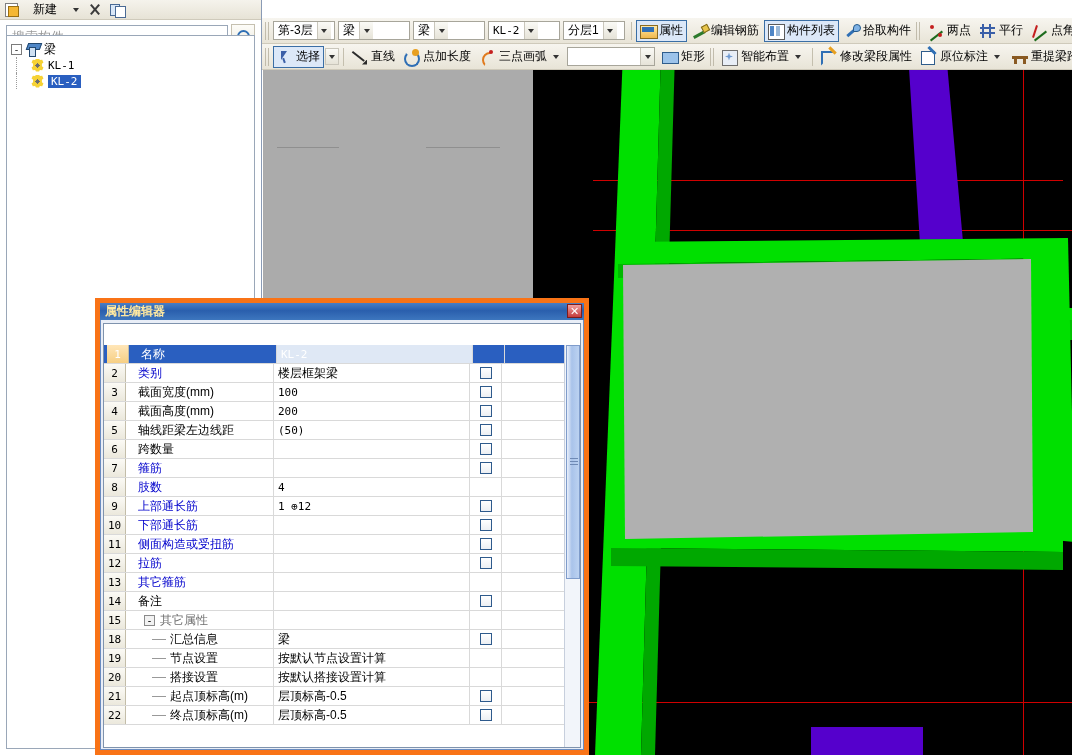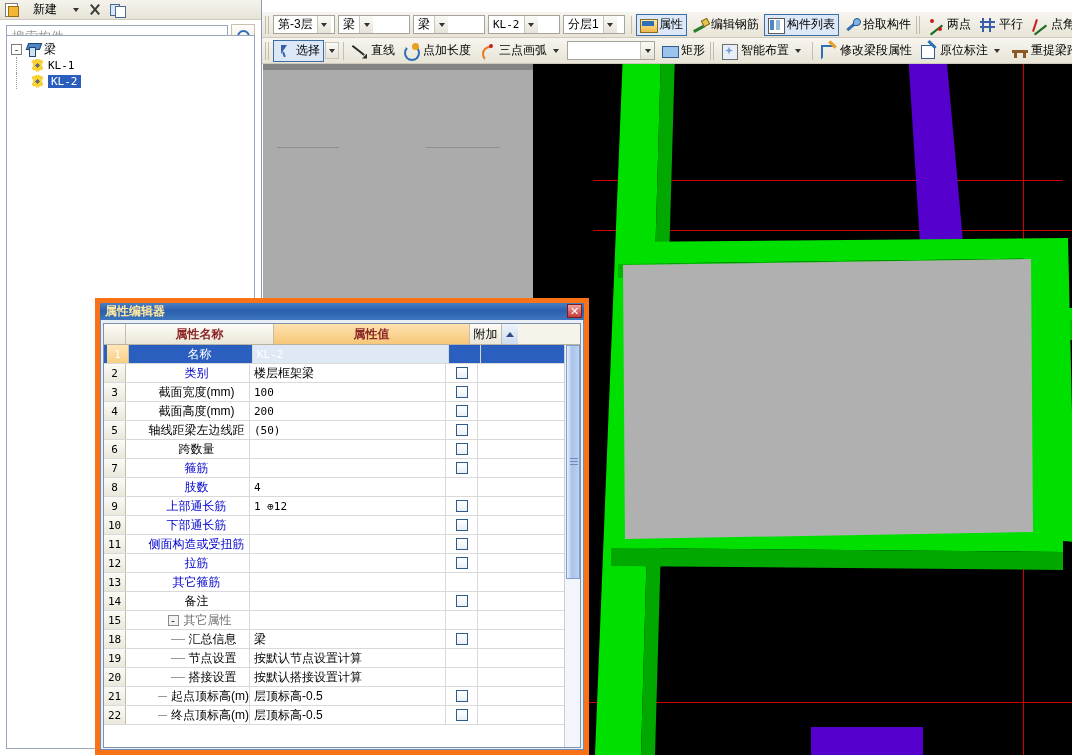--- a/index.html
+++ b/index.html
@@ -63,21 +63,21 @@
   .gear-ic::before{content:""; position:absolute;left:0;top:0;width:13px;height:13px;
       background:radial-gradient(circle at 50% 50%, #6d6d6d 0 22%, #f6d235 23% 100%);
       clip-path: polygon(38% 0,62% 0,68% 12%,86% 9%,96% 30%,84% 40%,84% 60%,96% 70%,86% 91%,68% 88%,62% 100%,38% 100%,32% 88%,14% 91%,4% 70%,16% 60%,16% 40%,4% 30%,14% 9%,32% 12%);
       border:0;}
   .tree-label{ font-family:"DejaVu Sans Mono","Liberation Mono",monospace; font-size:11px; }
   .tree-label.zh{ font-family:"Liberation Sans","DejaVu Sans",sans-serif; font-size:12px; }
   .sel { background:#2a5fc0; color:#fff; padding:0 3px; }
   .dotline { border-left:1px dotted #9b9b9b; margin-left:9px; padding-left:5px; }
 
   
-  #top-area { position:absolute; left:262px; top:12px; width:810px; height:52px; z-index:4;}
+  #top-area { position:absolute; left:262px; top:18px; width:810px; height:52px; z-index:4;}
   .tbar { height:26px; background:linear-gradient(#f7f5ef,#e8e4d7); border-bottom:1px solid #cfcabb;
           display:flex; align-items:center; gap:1px; padding-left:3px; overflow:hidden; white-space:nowrap;}
   .grip { width:5px;height:18px; flex:none; margin-right:2px;
      background:repeating-linear-gradient(to right,#b9b3a2 0 1px,transparent 1px 3px); opacity:.85;}
   .combo { display:flex; align-items:center; height:19px; border:1px solid #a7a59a; background:#fff;
            font-size:12px; margin-right:2px; flex:none;}
   .combo .cv { padding:0 4px; overflow:hidden; white-space:nowrap; }
   .combo .cbtn { width:14px; height:17px; border-left:1px solid #c9c6bb;
      background:linear-gradient(#fafaf6,#e6e3d8); display:flex; align-items:center; justify-content:center;}
   .tb-btn { display:flex; align-items:center; gap:3px; height:22px; padding:0 4px; font-size:12px; cursor:default; flex:none;}
@@ -158,21 +158,21 @@
   #h-num{ width:22px; }
   #h-name{ width:148px; color:#8c2727; }
   #h-val{ width:196px; color:#8c2727; background:linear-gradient(#fde2b0,#f6c778);}
   #h-attach{ width:32px; font-weight:normal; color:#000;}
   #h-scroll{ width:16px; background:linear-gradient(#eef3fb,#cfdcf0); border-right:none;
      display:flex;align-items:center;justify-content:center;}
   .rows{ position:absolute; left:0; top:21px; right:0; bottom:0; }
   .row{ display:flex; height:19px; font-size:12px; border-bottom:1px solid #d9d9d9; }
   .c-num{ width:22px; background:linear-gradient(#fbfaf5,#ebe8dc); border-right:1px solid #c3bda9;
      display:flex;align-items:center;justify-content:center; font-family:"DejaVu Sans Mono",monospace; font-size:11px;}
-  .c-name{ width:124px; border-right:1px solid #d9d9d9; display:flex; align-items:center; padding-left:18px; white-space:nowrap;justify-content:center;}
+  .c-name{ width:148px; border-right:1px solid #d9d9d9; display:flex; align-items:center; padding-left:12px; white-space:nowrap;}
   .c-val{ width:196px; border-right:1px solid #d9d9d9; display:flex; align-items:center; padding-left:4px; white-space:nowrap;}
   .c-att{ width:32px; border-right:1px solid #d9d9d9; display:flex;align-items:center;justify-content:center;}
   .c-pad{ flex:1; }
   .chk{ width:12px;height:12px;border:1px solid #2e5a8c; background:linear-gradient(#ffffff,#eceff3); }
   .blue{ color:#0000cc; }
   .gray{ color:#707070; }
   .row.sel .c-num{ background:linear-gradient(#ffe6b8,#f6cf84); }
   .row.sel .c-name{ background:#2a5fc0; color:#ffffff; }
   .row.sel .c-val{ background:#dfe8f5; }
   .mono { font-family:"DejaVu Sans Mono","Liberation Mono",monospace; font-size:11px; }
@@ -404,29 +404,20 @@
   </div>
 </div>
 
 <div id="prop-dialog">
   <div id="prop-title">
     <span>属性编辑器</span>
     <div id="prop-close">✕</div>
   </div>
 
   <div id="grid-wrap">
-    <div id="grid-head">
-      <div class="hcell" id="h-num"></div>
-      <div class="hcell" id="h-name">属性名称</div>
-      <div class="hcell" id="h-val">属性值</div>
-      <div class="hcell" id="h-attach">附加</div>
-      <div class="hcell" id="h-scroll">
-        <i class="scroll-arrow"></i>
-      </div>
-    </div>
 
     <div class="rows" id="rows">
         <div class="row sel">
           <div class="c-num">1</div>
           <div class="c-name">
             <span>名称</span>
           </div>
           <div class="c-val">
             <span class="mono">KL-2</span>
           </div>

